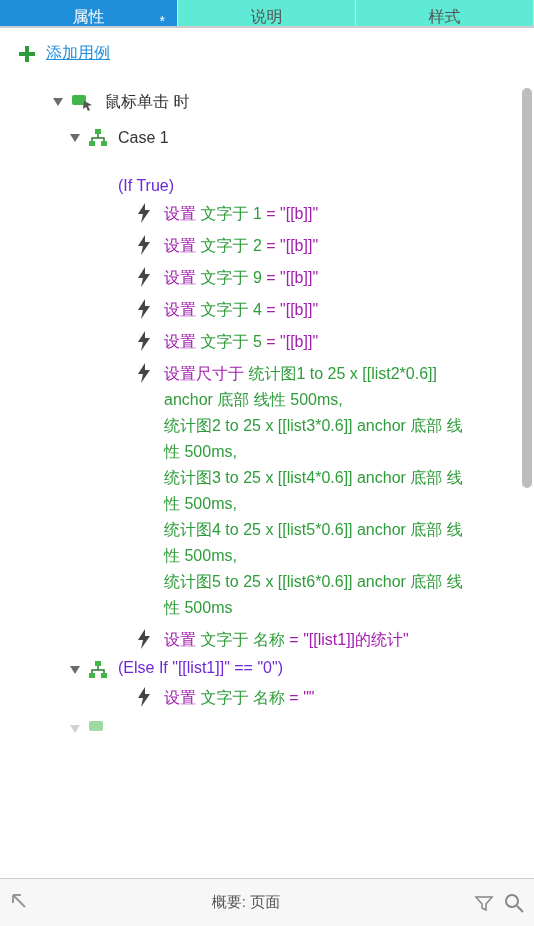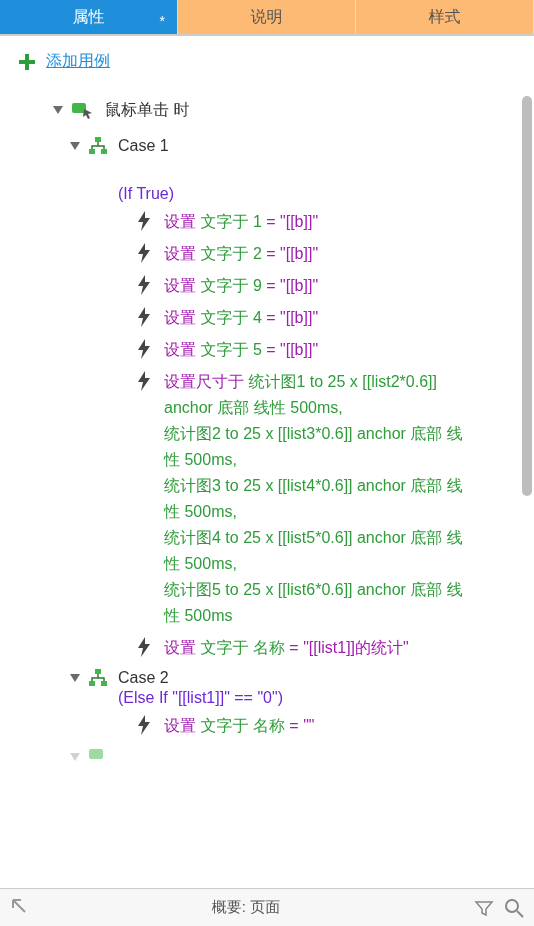--- a/index.html
+++ b/index.html
@@ -9,23 +9,23 @@
     background: #f0f0f0;
     width: 534px;
     height: 926px;
     overflow: hidden;
     display: flex;
     flex-direction: column;
     color: #333;
   }
   .tabs {
     display: flex;
-    height: 36px;
+    height: 28px;
     border-bottom: 2px solid #ccc;
-    background: #fdba74;
+    background: #5eead4;
   }
   .tab {
     flex: 1;
     text-align: center;
     line-height: 34px;
     font-size: 16px;
     color: #555;
     cursor: pointer;
     border-right: 1px solid #ddd;
   }
@@ -115,21 +115,21 @@
     overflow: hidden;
     position: relative;
     top: -6px;
   }
   .add-row .plus-icon { color: #2e9c3a; }
   .cut-top {
     border-top: 1px solid transparent;
     overflow: hidden;
   }
   .footer {
-    height: 38px;
+    height: 48px;
     display: flex;
     align-items: center;
     border-top: 1px solid #ccc;
     background: #f7f7f7;
     padding: 0 10px;
     font-size: 15px;
     color: #555;
   }
   .footer .spacer { flex: 1; }
   .footer-icon { width: 20px; height: 20px; margin-left: 10px; color: #777; cursor:pointer; }
@@ -281,21 +281,20 @@
       </span>
       <span class="case-icon">
         <svg viewBox="0 0 20 18">
           <rect x="7" y="0" width="6" height="5" fill="#43b649"></rect>
           <rect x="1" y="12" width="6" height="5" fill="#43b649"></rect>
           <rect x="13" y="12" width="6" height="5" fill="#43b649"></rect>
           <path d="M10 5 v4 M10 9 h-6 v3 M10 9 h6 v3" stroke="#2a7a2f" stroke-width="1.5" fill="none"></path>
         </svg>
       </span>
       <span style="display:flex;flex-direction:column;">
-        <span class="label">Case 2</span>
         <span class="case-cond">(Else If "[[list1]]" == "0")</span>
       </span>
     </div>
 
     <div class="action-block">
       <div class="row indent-3">
         <span class="bolt-icon"><svg viewBox="0 0 16 20">
               <polygon points="9,0 2,11 7,11 5,20 14,7 9,7"></polygon>
             </svg></span>
         <span class="action-text"><span class="k">设置 </span><span class="g">文字于 名称</span><span class="k"> = ""</span></span>

